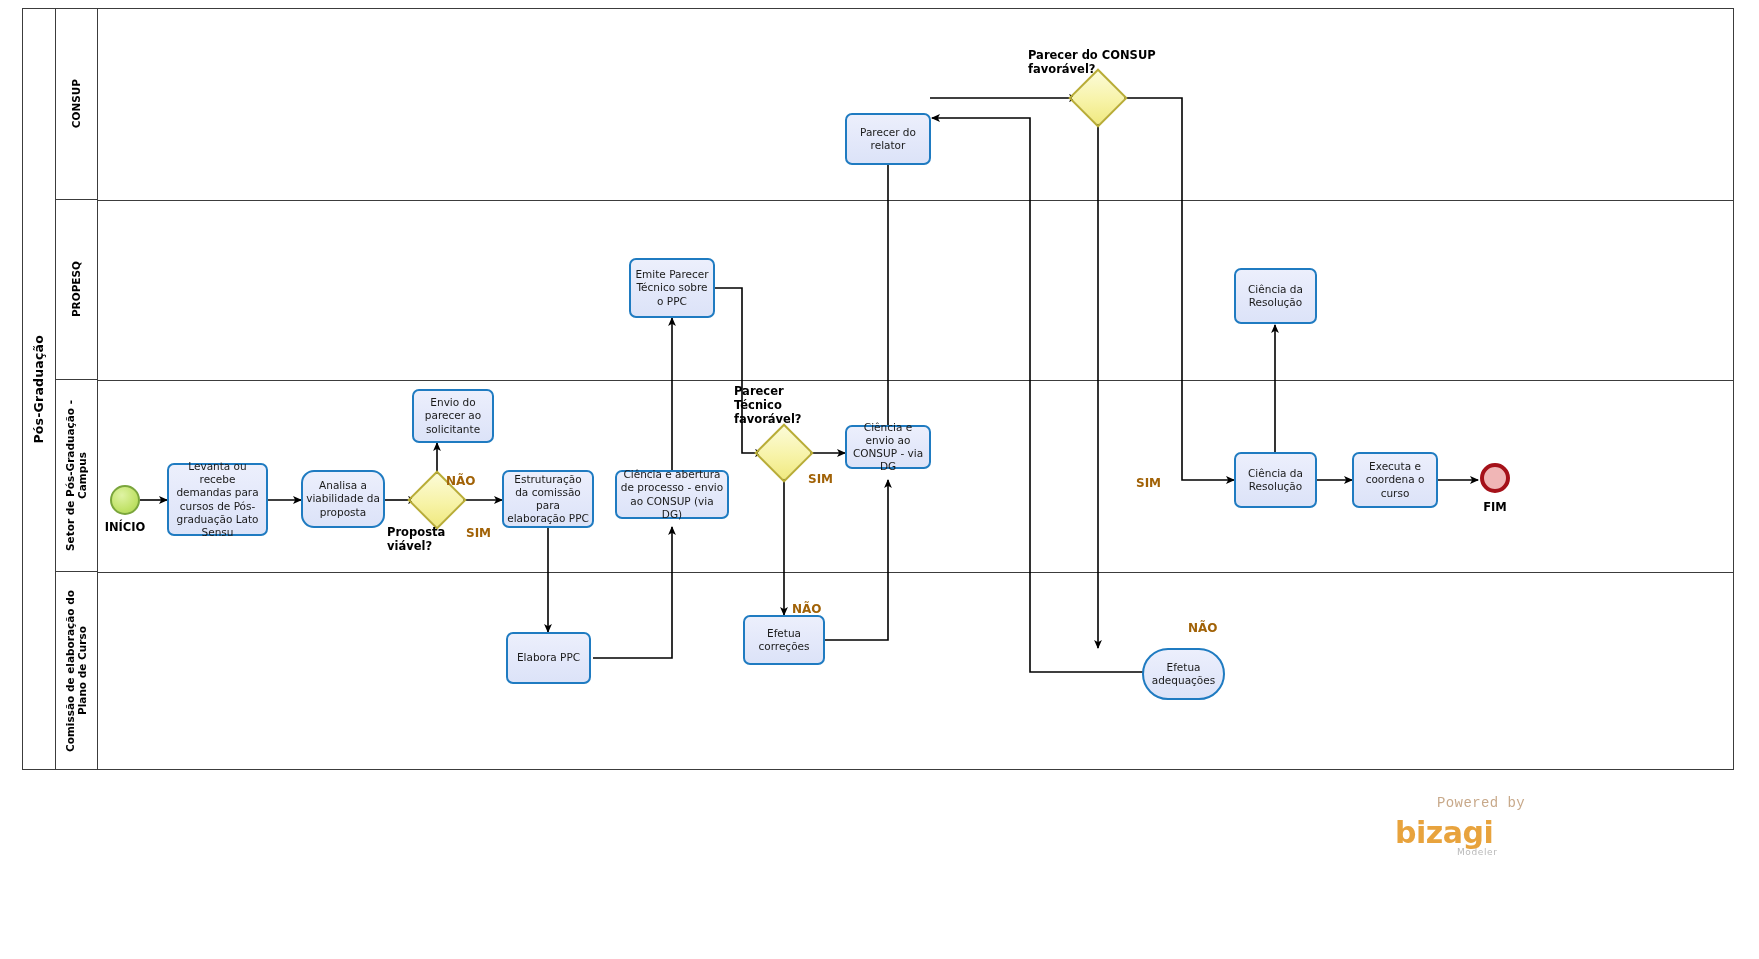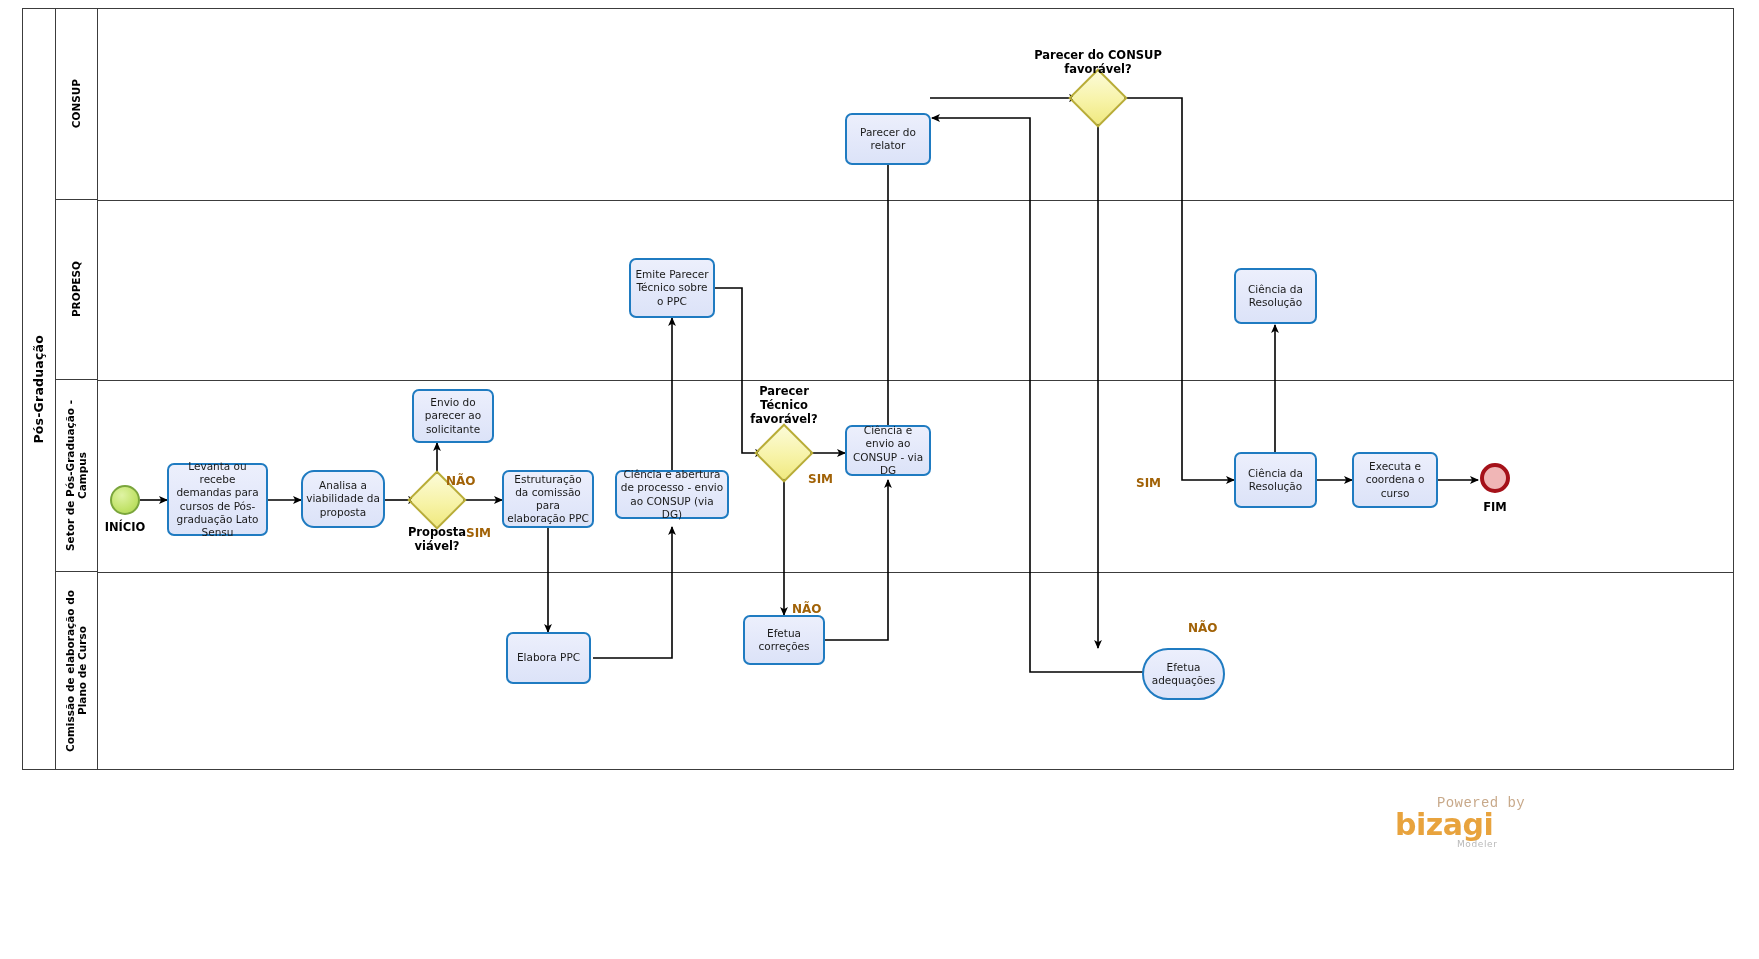--- a/index.html
+++ b/index.html
@@ -92,21 +92,21 @@
     box-sizing: border-box;
     background: linear-gradient(135deg, #fcfbd8 0%, #f7f3a8 55%, #f0e97f 100%);
     border: 2px solid #b9ad36;
     transform: rotate(45deg);
   }
   .gw-label {
     position: absolute;
     font-size: 11.5px;
     font-weight: bold;
     color: #000;
-    text-align: center;
+    text-align: left;
     line-height: 1.22;
     white-space: nowrap;
   }
   .start-event {
     position: absolute;
     width: 30px; height: 30px;
     border-radius: 50%;
     box-sizing: border-box;
     border: 2px solid #7aa53c;
     background: radial-gradient(circle at 38% 32%, #dff3a4 0%, #c2e36a 60%, #a9d44e 100%);
@@ -149,20 +149,21 @@
     letter-spacing: 0.4px;
     margin-left: 42px;
     font-family: Liberation Mono, monospace;
   }
   .bizagi .brand {
     font-size: 30px;
     font-weight: bold;
     color: #e8a33d;
     line-height: 0.92;
     letter-spacing: -0.5px;
+    margin-top: 8px;
   }
   .bizagi .modeler {
     font-size: 9px;
     color: #b9b9b9;
     margin-left: 62px;
     letter-spacing: 0.6px;
   }
   svg.edges {
     position: absolute;
     left: 0; top: 0;
@@ -263,21 +264,21 @@
   <div class="task" style="left:502px; top:470px; width:92px; height:58px;">Estruturação da comissão para elaboração PPC</div>
 
   <div class="task" style="left:506px; top:632px; width:85px; height:52px;">Elabora PPC</div>
 
   <div class="task" style="left:615px; top:470px; width:114px; height:49px;">Ciência e abertura de processo - envio ao CONSUP (via DG)</div>
 
   <div class="task" style="left:629px; top:258px; width:86px; height:60px;">Emite Parecer Técnico sobre o PPC</div>
 
   <div class="task" style="left:743px; top:615px; width:82px; height:50px;">Efetua correções</div>
 
-  <div class="task" style="left:845px; top:425px; width:86px; height:51px;">Ciência e envio ao CONSUP - via DG</div>
+  <div class="task" style="left:845px; top:425px; width:86px; height:44px;">Ciência e envio ao CONSUP - via DG</div>
 
   <div class="task" style="left:845px; top:74px; width:86px; height:52px;margin-top:39px;">Parecer do relator</div>
 
   <div class="task" style="left:1142px; top:648px; width:83px; height:52px;border-radius:26px;">Efetua adequações</div>
 
   <div class="task" style="left:1234px; top:268px; width:83px; height:56px;">Ciência da Resolução</div>
 
   <div class="task" style="left:1234px; top:452px; width:83px; height:56px;">Ciência da Resolução</div>
 
   <div class="task" style="left:1352px; top:452px; width:86px; height:56px;">Executa e coordena o curso</div>

